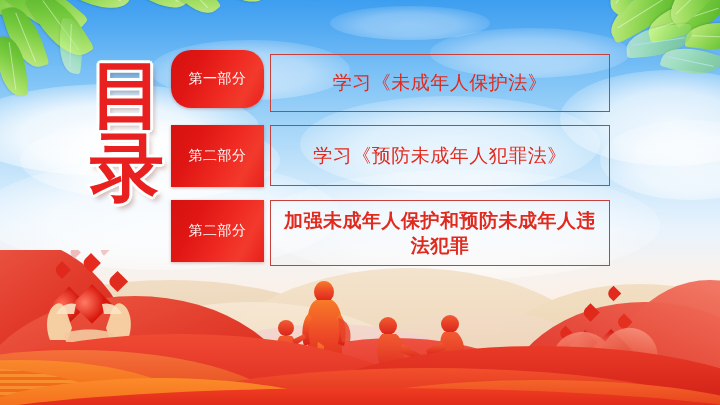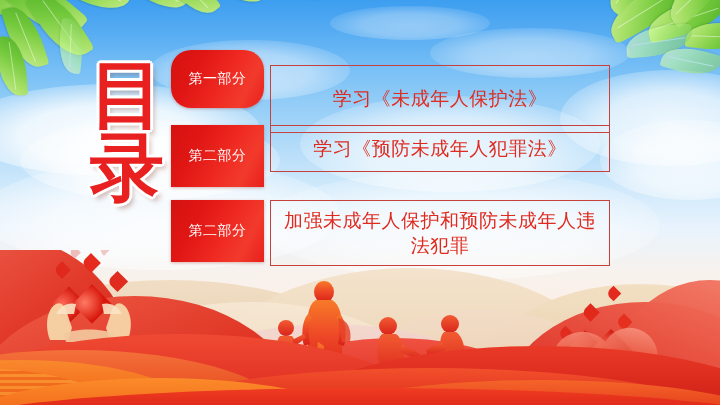--- a/index.html
+++ b/index.html
@@ -174,39 +174,39 @@
     <span>目</span>
     <span>录</span>
   </div>
 
   <div class="rows">
 
     <div class="row" style="top:50px; height:58px;">
       <div class="chip" style="height:58px;border-radius:20px;">
         <span>第一部分</span>
       </div>
-      <div class="panel" style="top:15px; height:68px;">
+      <div class="panel" style="top:4px; height:58px;">
         <span>学习《未成年人保护法》</span>
       </div>
     </div>
 
     <div class="row" style="top:125px; height:61px;">
       <div class="chip" style="height:62px;">
         <span>第二部分</span>
       </div>
-      <div class="panel" style="top:0px; height:47px;">
+      <div class="panel" style="top:0px; height:61px;">
         <span>学习《预防未成年人犯罪法》</span>
       </div>
     </div>
 
     <div class="row" style="top:200px; height:62px;">
       <div class="chip" style="height:62px;">
         <span>第二部分</span>
       </div>
-      <div class="panel" style="top:0px; height:66px; line-height:1.3;">
+      <div class="panel" style="top:0px; height:66px; line-height:1.3;font-weight:bold;">
         <span>加强未成年人保护和预防未成年人违法犯罪</span>
       </div>
     </div>
 
   </div>
 
   <div class="bottom">
 
     <div class="dune" style="left:-60px; top:30px; width:460px; height:110px; background:linear-gradient(to bottom,#f0ddc4,#e6cda8);"></div>
     <div class="dune" style="left:200px; top:18px; width:420px; height:120px; background:linear-gradient(to bottom,#f4e3cd,#ead3b0);"></div>

